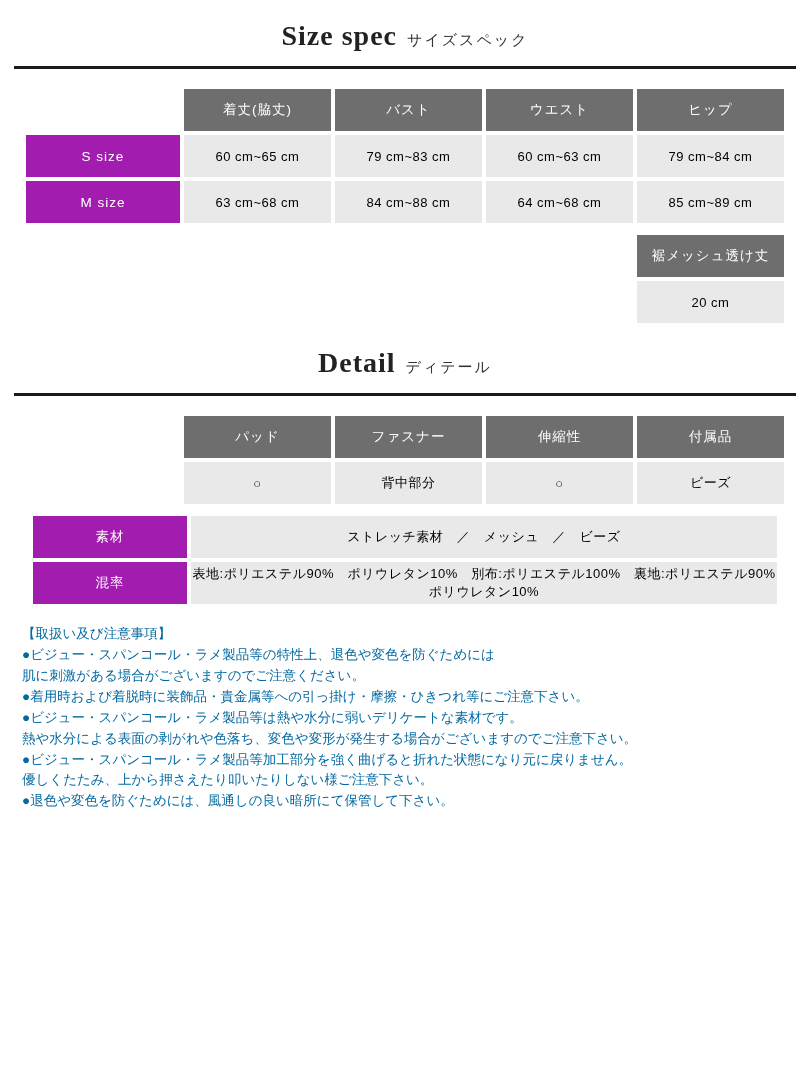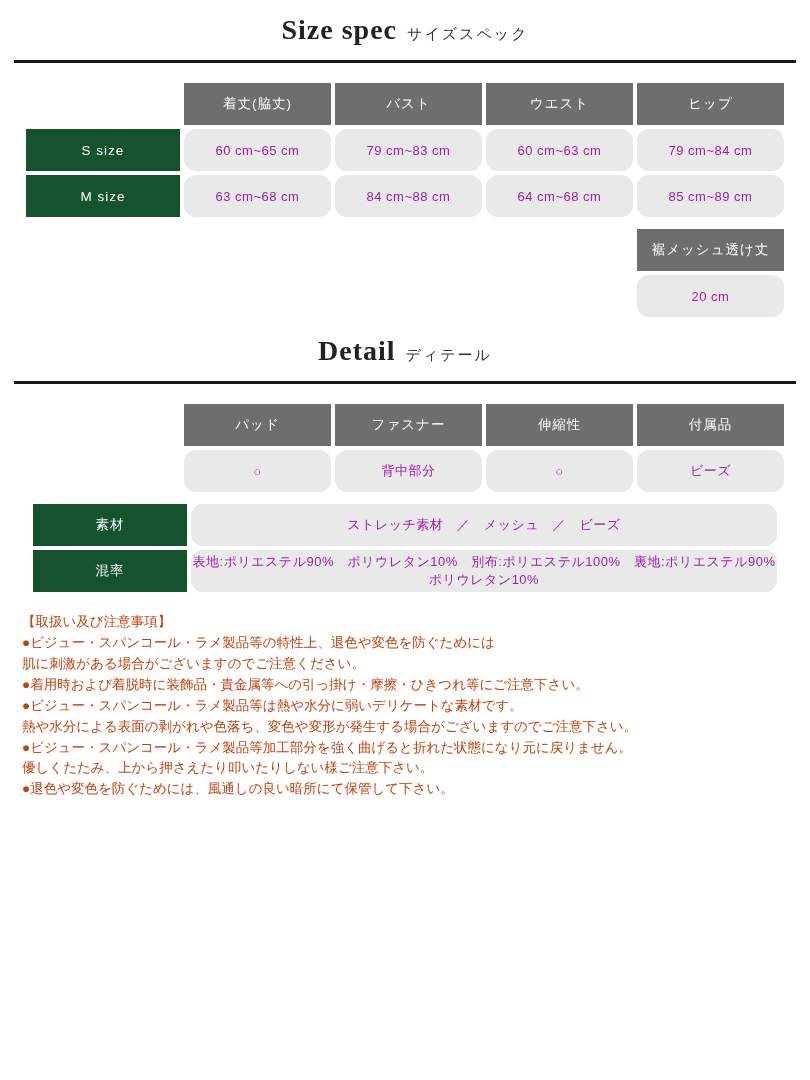--- a/index.html
+++ b/index.html
@@ -17,21 +17,21 @@
   }
   .page {
     width: 810px;
     height: 1080px;
     position: relative;
   }
 
   
   .section-head {
     text-align: center;
-    padding-top: 14px;
+    padding-top: 20px;
     padding-bottom: 10px;
   }
   .section-head .en {
     font-family: "Liberation Serif", serif;
     font-size: 28px;
     letter-spacing: 1px;
     color: #222;
     font-weight: 700;
   }
   .section-head .jp {
@@ -62,30 +62,29 @@
     font-size: 13px;
     color: #4a4a4a;
   }
   td.hd {
     background: #6e6e6e;
     color: #ffffff;
     font-size: 13.5px;
     letter-spacing: 1px;
   }
   td.hd-left {
-    background: #14532d;
+    background: #a21caf;
     color: #ffffff;
     font-size: 13.5px;
     letter-spacing: 1px;
   }
   td.cell {
     background: #e9e9e9;
-    color: #a21caf;
+    color: #000000;
     letter-spacing: 0.5px;
-    border-radius: 12px;
   }
   td.blank {
     background: transparent;
   }
   .col-label { width: 152px; }
   .col-v { width: 145px; }
 
   .small-cell { font-size: 10.5px; letter-spacing: 0; }
   .mid-cell { font-size: 13px; letter-spacing: 1px; }
 
@@ -93,21 +92,21 @@
   .tbl.size-tbl { margin-top: 16px; }
   .tbl.extra-tbl { margin-top: 4px; }
   .tbl.detail-tbl { margin-top: 16px; }
   .tbl.material-tbl { margin-top: 4px; }
 
   
   .notes {
     margin: 16px 22px 0 22px;
     font-size: 13.5px;
     line-height: 1.55;
-    color: #c2410c;
+    color: #0369a1;
     font-family: "Liberation Sans", sans-serif;
   }
   .notes div {
     white-space: nowrap;
   }
 </style>
 </head>
 <body>
 
 <div class="page">

